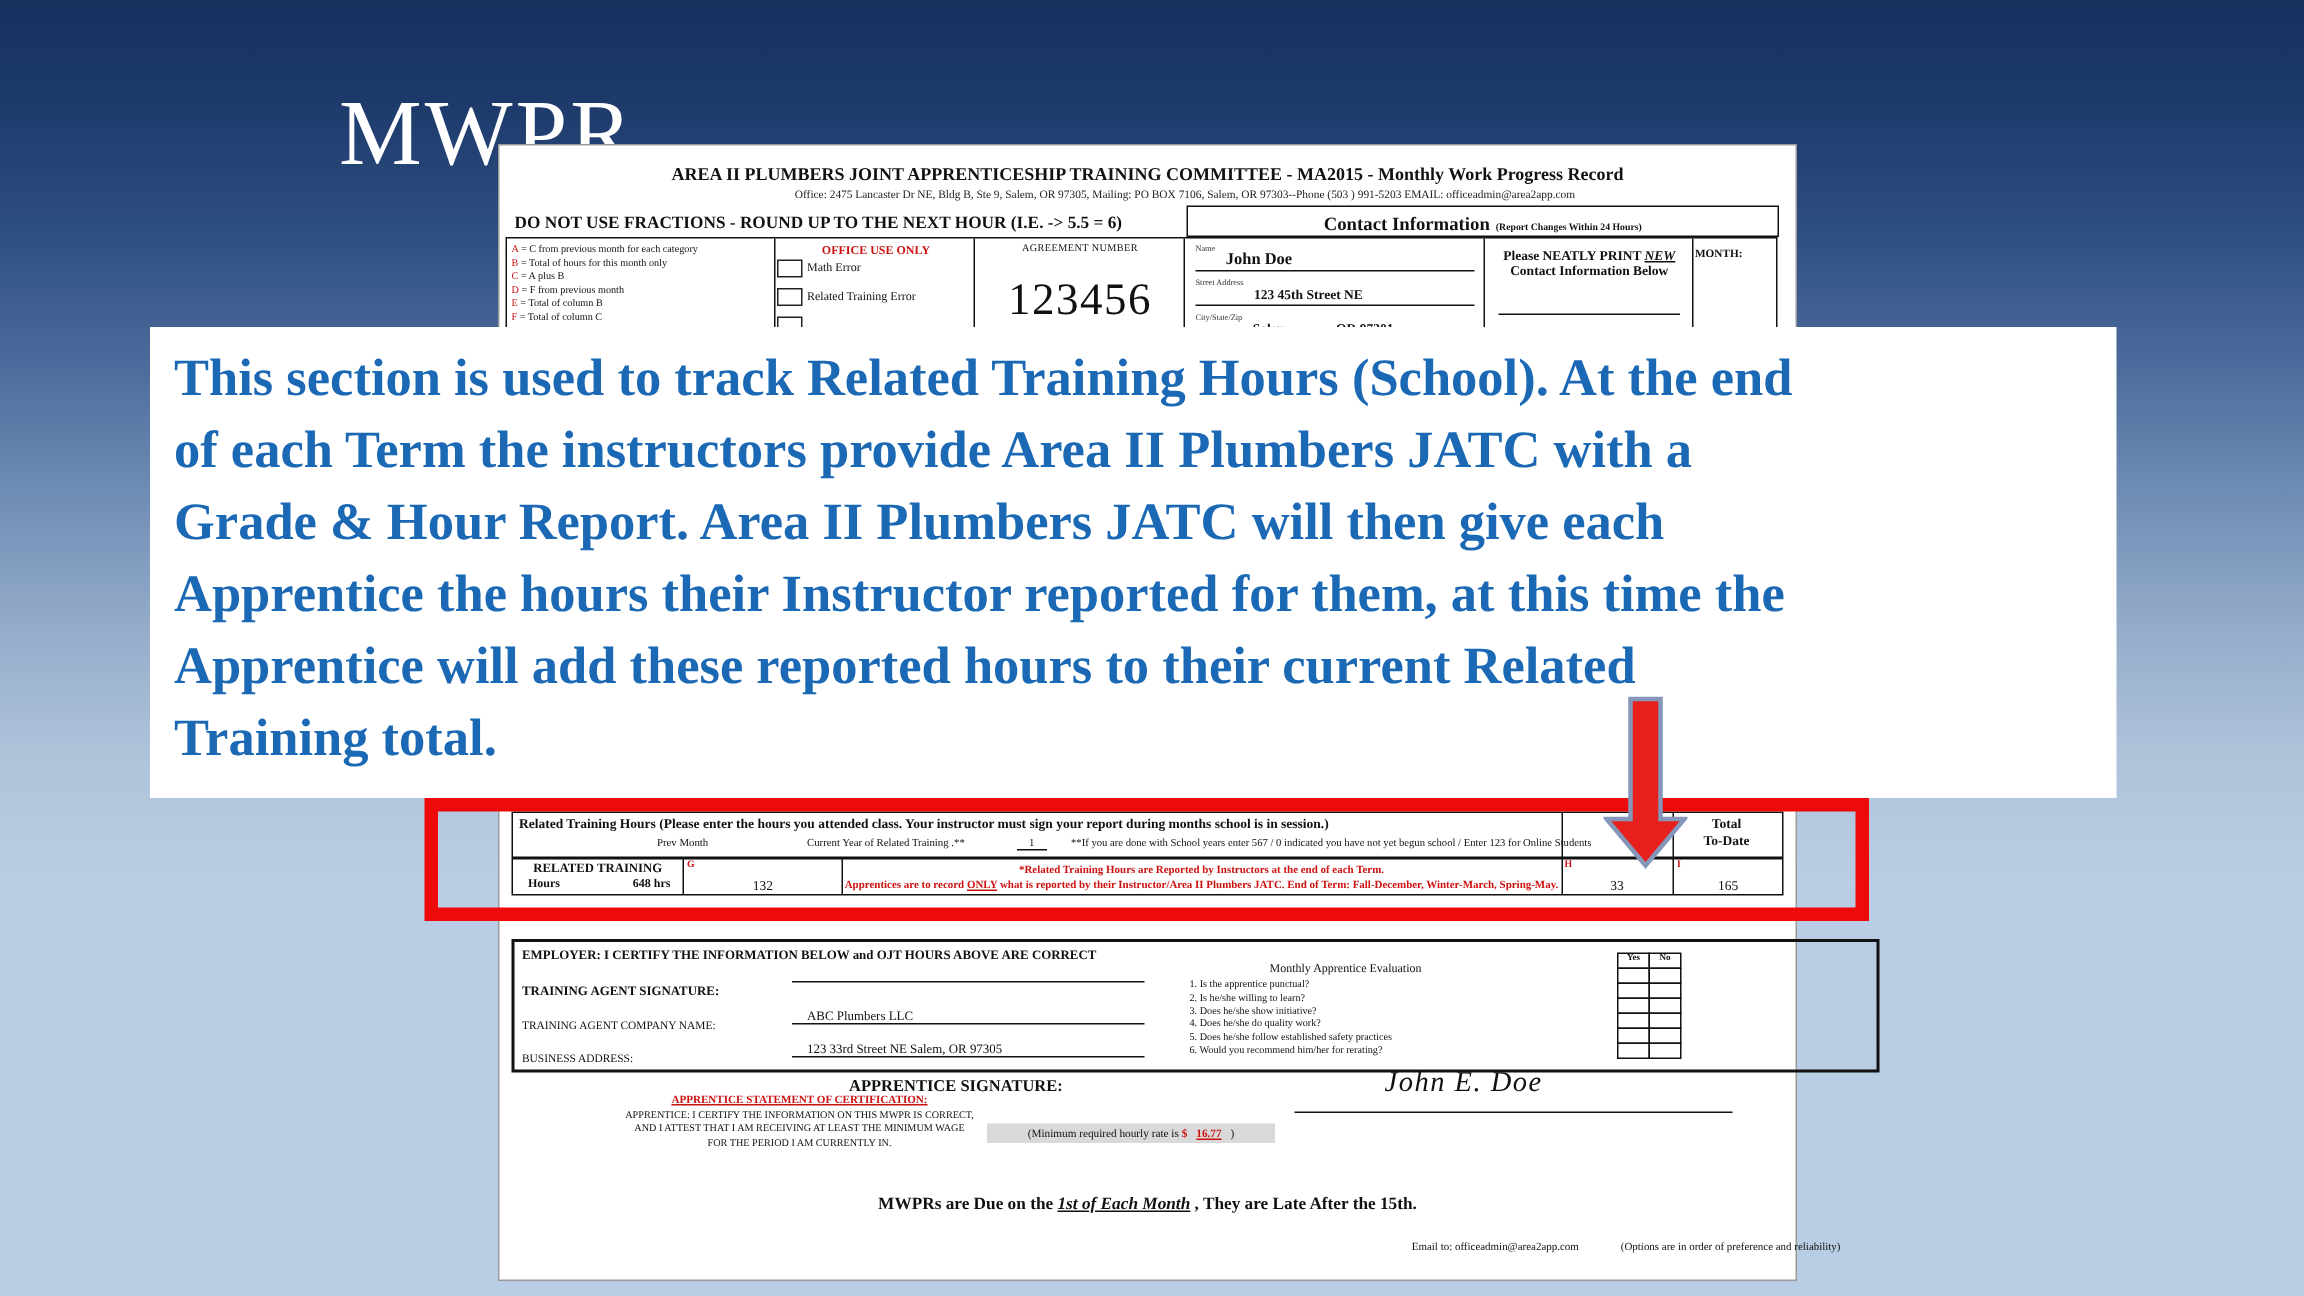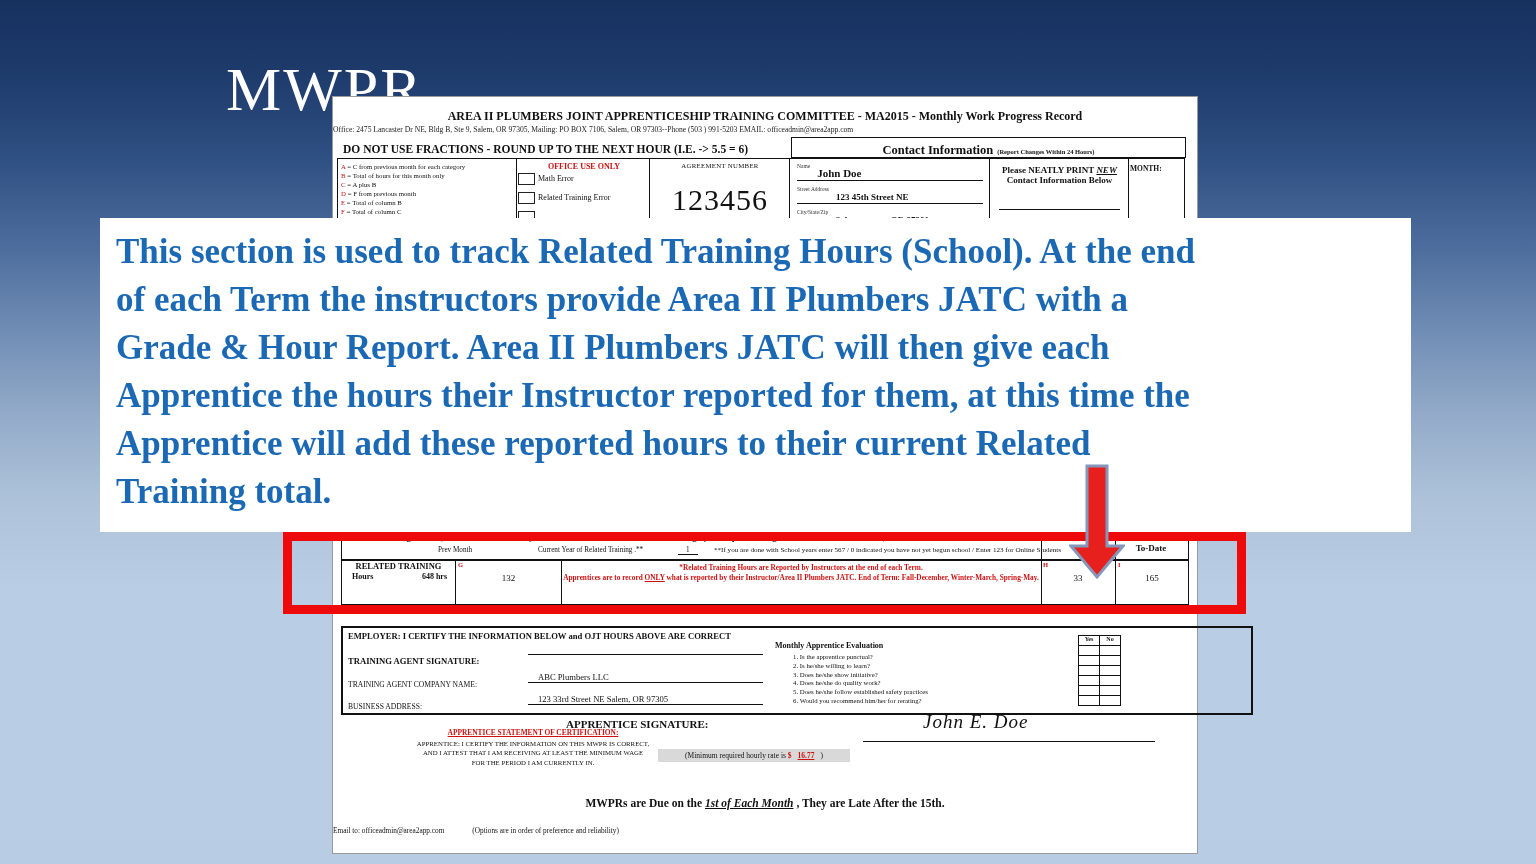--- a/index.html
+++ b/index.html
@@ -6,21 +6,21 @@
   .slide{position:relative;width:1536px;height:864px;overflow:hidden;
     font-family:"Liberation Serif",serif;
     background:linear-gradient(to bottom,#17315f 0%,#1d3a6b 8%,#2e4f81 18%,#4a6b9b 28%,
       #6f8cb4 38%,#93abc9 48%,#aec3da 58%,#b9cde4 68%,#b8cce3 100%);}
   .mwpr-title{position:absolute;left:226px;top:6px;color:#ffffff;font-size:62px;
     letter-spacing:2px;font-family:"Liberation Serif",serif;margin-top:48px;}
   
   .form{position:absolute;left:332px;top:96px;width:864px;height:756px;background:#ffffff;
     border:1px solid #9a9a9a;color:#111;}
   .f-title{position:absolute;left:0;top:12px;width:100%;text-align:center;font-weight:bold;font-size:12px;white-space:nowrap;}
-  .f-addr{position:absolute;left:0;top:28px;width:100%;text-align:left;font-size:7.6px;white-space:nowrap;color:#222;}
+  .f-addr{position:absolute;left:0;top:28px;width:100%;text-align:center;font-size:7.6px;white-space:nowrap;color:#222;padding-left:25px;}
   .f-fractions{position:absolute;left:10px;top:46px;font-weight:bold;font-size:11.5px;white-space:nowrap;}
   .contact-hdr{position:absolute;left:458px;top:40px;width:395px;height:21px;border:1px solid #111;
     text-align:center;box-sizing:border-box;padding-top:2px;}
   .ch-main{font-weight:bold;font-size:12.5px;}
   .ch-note{font-weight:bold;font-size:6.5px;}
   .grid{position:absolute;left:4px;top:61px;width:848px;height:160px;border:1px solid #111;box-sizing:border-box;}
   .vline{position:absolute;top:0;bottom:0;width:1px;background:#111;}
   .legend{position:absolute;left:3px;top:3px;width:172px;font-size:6.8px;line-height:9px;white-space:nowrap;}
   .redc{color:#cc1111;}
   .office{position:absolute;left:180px;top:3px;width:132px;}
@@ -35,21 +35,21 @@
   .f-lbl{font-size:5.5px;color:#333;vertical-align:top;}
   .f-val{font-weight:bold;font-size:11px;margin-left:3px;}
   .f-val.small{font-size:9px;}
   .statezip{margin-left:28px;}
   .printnew{position:absolute;left:653px;top:6px;width:137px;text-align:center;font-weight:bold;font-size:9px;}
   .new{text-decoration:underline;font-style:italic;}
   .blankline{margin:14px 8px 0 8px;border-bottom:1px solid #111;height:10px;}
   .monthyear{position:absolute;left:792px;top:5px;width:56px;font-size:7.5px;font-weight:bold;}
   .yr{margin-top:44px;}
   
-  .rt{position:absolute;left:8px;top:432px;width:848px;height:76px;border:1.5px solid #111;box-sizing:border-box;}
+  .rt{position:absolute;left:8px;top:444px;width:848px;height:56px;border:1.5px solid #111;box-sizing:border-box;}
   .rt-hdr1{position:absolute;left:4px;top:2px;font-weight:bold;font-size:9px;white-space:nowrap;}
   .rt-hdr2{position:absolute;left:0;top:16px;font-size:7.2px;white-space:nowrap;}
   .rt-prev{position:absolute;left:96px;top:0;}
   .rt-cyr{position:absolute;left:196px;top:0;}
   .rt-yrval{position:absolute;left:336px;top:0;border-bottom:1px solid #111;padding:0 8px;}
   .rt-note{position:absolute;left:372px;top:0;font-size:7.1px;}
   .rt-total{position:absolute;left:773px;top:2px;width:72px;text-align:center;font-weight:bold;font-size:9px;white-space:pre-line;line-height:11px;}
   .rt-hline{position:absolute;left:0;right:0;top:29px;height:1.5px;background:#111;}
   .rt-v{position:absolute;width:1px;background:#111;}
   .rt-c1{position:absolute;left:0;top:31px;width:113px;text-align:center;font-weight:bold;}
@@ -63,39 +63,39 @@
   .rt-c5{position:absolute;left:774px;top:31px;width:72px;height:28px;}
   .uline{text-decoration:underline;}
   
   .emp{position:absolute;left:8px;top:529px;width:912px;height:89px;border:2px solid #111;box-sizing:border-box;}
   .emp-cert{position:absolute;left:5px;top:3px;font-weight:bold;font-size:8.6px;white-space:nowrap;}
   .emp-row{position:absolute;left:5px;white-space:nowrap;}
   .emp-lbl-b{font-weight:bold;font-size:8.6px;}
   .emp-lbl{font-size:7.6px;}
   .emp-line{position:absolute;border-bottom:1.3px solid #111;height:12px;}
   .emp-val{position:absolute;font-size:8.6px;white-space:nowrap;}
-  .eval-title{position:absolute;left:432px;top:13px;width:280px;font-weight:bold;font-size:8px;}
+  .eval-title{position:absolute;left:414px;top:13px;width:280px;text-align:center;font-weight:normal;font-size:8px;}
   .eval-qs{position:absolute;left:450px;top:25px;font-size:6.8px;line-height:8.8px;white-space:nowrap;}
   .yn{position:absolute;left:736px;top:8px;}
   .yn-row{display:flex;}
   .yn-cell{width:20px;height:9px;border:1px solid #111;margin:-1px 0 0 -1px;font-size:6px;text-align:center;font-weight:bold;}
   
   .stmt-title{position:absolute;left:60px;top:631px;width:280px;text-align:center;color:#cc1111;font-weight:bold;font-size:7.4px;text-decoration:underline;}
   .stmt-lines{position:absolute;left:40px;top:642px;width:320px;text-align:center;font-size:6.8px;line-height:9.4px;white-space:pre-line;}
   .sig-label{position:absolute;left:233px;top:621px;font-weight:bold;font-size:11px;}
   .sig-value{position:absolute;left:590px;top:614px;font-style:italic;font-size:19px;letter-spacing:1px;}
   .sig-line{position:absolute;left:530px;top:622px;width:292px;border-bottom:1.5px solid #111;height:22px;}
   .rate{position:absolute;left:325px;top:652px;width:192px;background:#d9d9d9;font-size:7.5px;text-align:center;padding:2px 0;white-space:nowrap;}
   .rate .red{color:#cc1111;font-weight:bold;}
   .rate .gap{margin-left:6px;}
   
   .due{position:absolute;left:0;top:700px;width:100%;text-align:center;font-weight:bold;font-size:11.5px;}
   .due-em{font-style:italic;text-decoration:underline;}
   .opts{position:absolute;left:0;top:718px;width:100%;text-align:center;font-size:7.3px;white-space:nowrap;}
-  .emailline{position:absolute;left:0;top:729px;width:100%;text-align:left;font-size:7.3px;}
+  .emailline{position:absolute;left:0;top:729px;width:100%;text-align:right;font-size:7.3px;padding-left:30px;}
   .emailline .gap{margin-left:28px;}
   
   .callout{position:absolute;left:100px;top:218px;width:1311px;height:314px;background:#ffffff;box-sizing:border-box;padding:10px 16px 0 16px;}
   .callout-text{color:#1b69b4;font-weight:bold;font-size:35px;line-height:48px;white-space:pre-line;font-family:"Liberation Serif",serif;}
   .redbox{position:absolute;left:283px;top:532px;width:963px;height:82px;border:9px solid #ee0a0a;box-sizing:border-box;}
   .arrow{position:absolute;left:1069px;top:464px;}
 </style>
 </head>
 <body>
 

